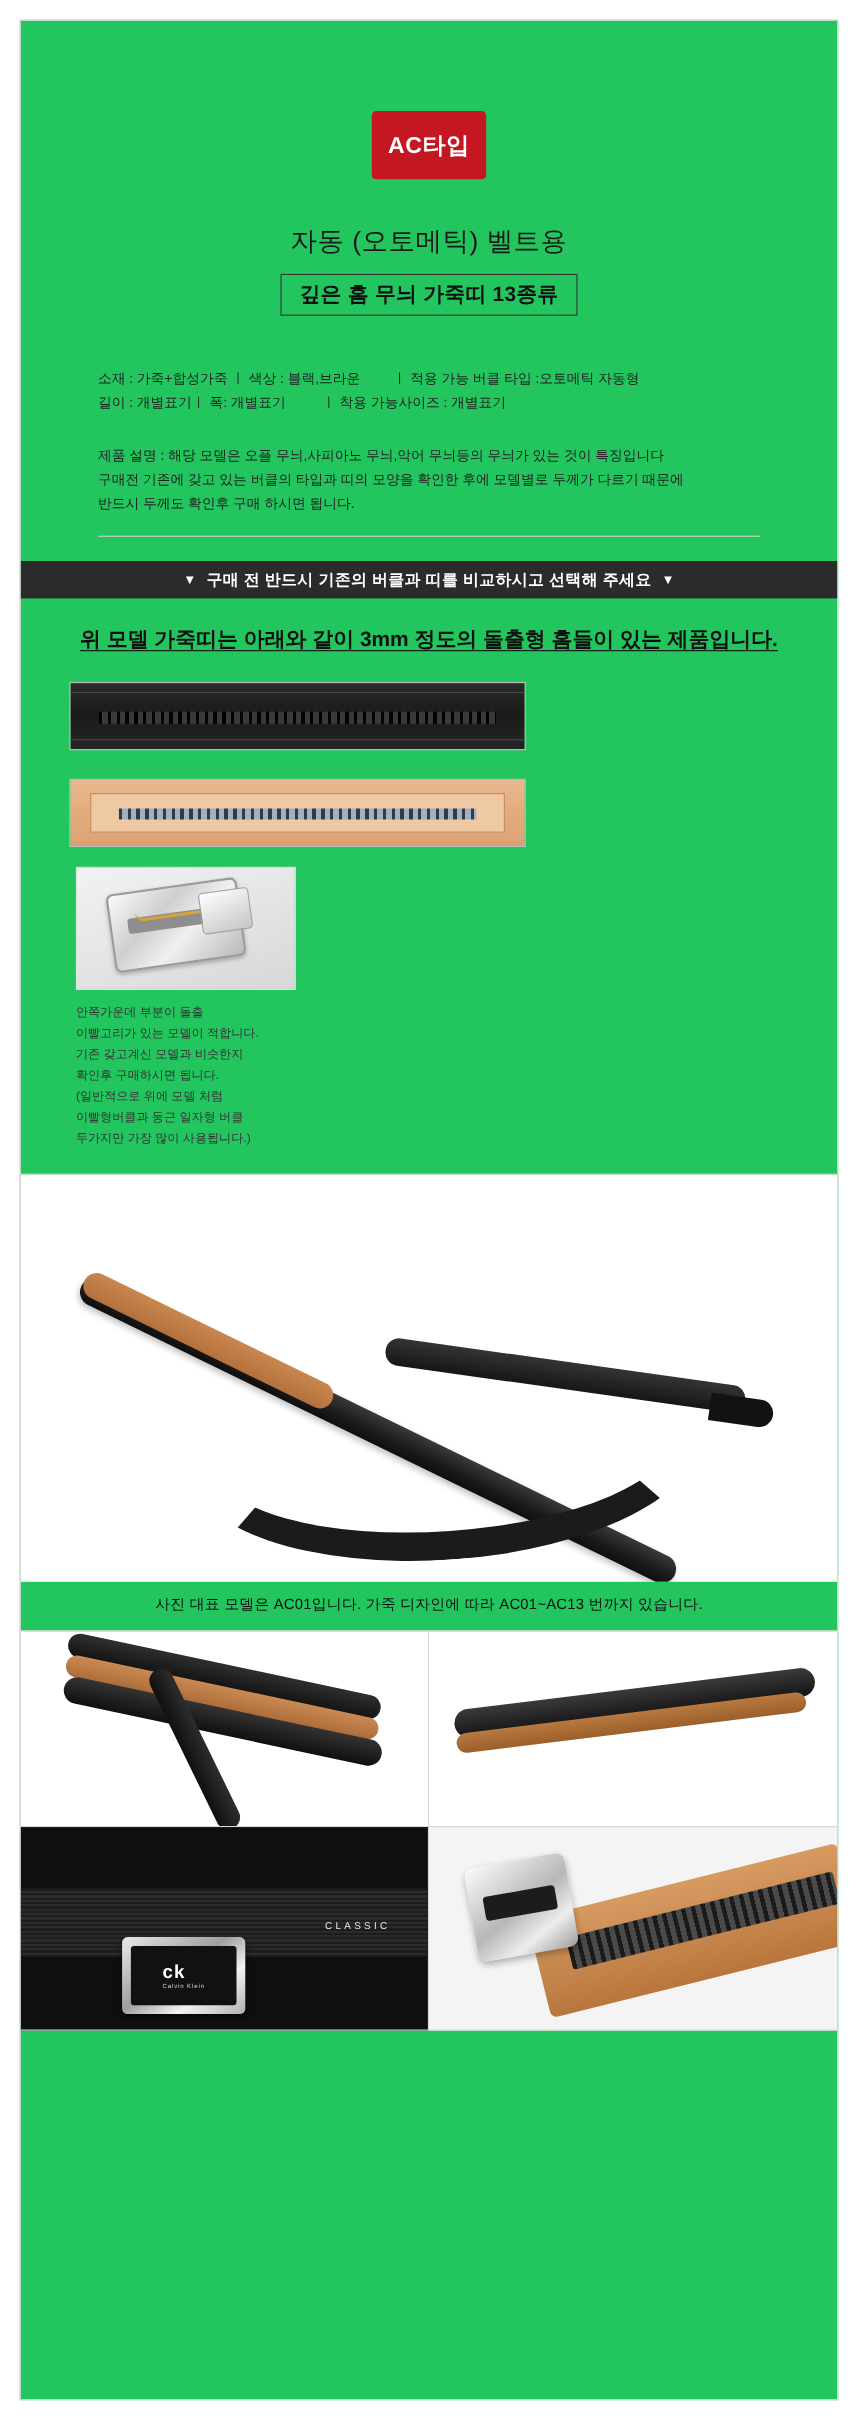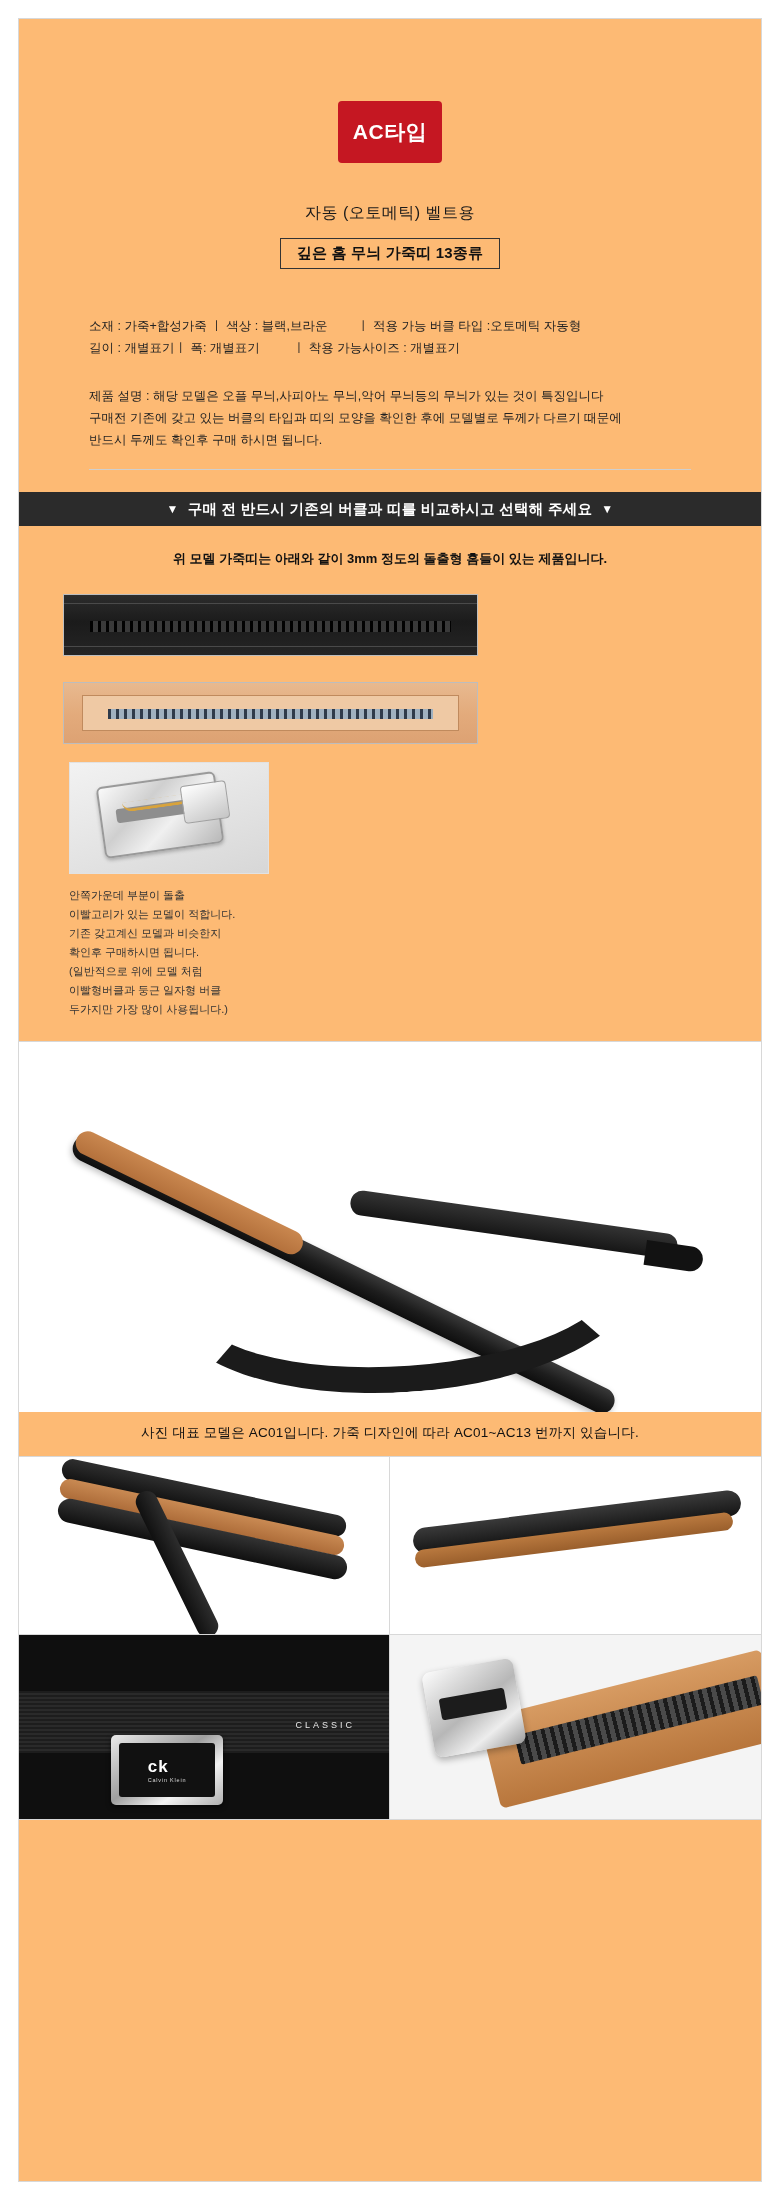--- a/index.html
+++ b/index.html
@@ -16,21 +16,21 @@
     width: 780px;
     height: 2200px;
     background: #ffffff;
     padding: 18px 18px;
   }
   .frame {
     position: relative;
     width: 744px;
     min-height: 2164px;
     border: 1px solid #d8d8d8;
-    background: #fdba74;
+    background: #22c55e;
   }
 
   
   .badge-wrap {
     margin-top: 82px;
     display: flex;
     justify-content: center;
   }
   .badge {
     width: 104px;
@@ -43,34 +43,34 @@
     justify-content: center;
     font-size: 21px;
     font-weight: bold;
     letter-spacing: 0.5px;
   }
 
   
   .main-title {
     margin-top: 40px;
     text-align: center;
-    font-size: 16px;
+    font-size: 24px;
     font-weight: normal;
     color: #1a1a1a;
     letter-spacing: 0.5px;
   }
   .sub-title-wrap {
     margin-top: 14px;
     display: flex;
     justify-content: center;
   }
   .sub-title {
     border: 1px solid #333;
     padding: 5px 16px;
-    font-size: 15px;
+    font-size: 19px;
     font-weight: bold;
     color: #111;
     letter-spacing: 0.2px;
   }
 
   
   .spec {
     margin: 46px 70px 0 70px;
     font-size: 12.5px;
     line-height: 22px;
@@ -102,23 +102,24 @@
     justify-content: center;
     font-size: 14.5px;
     font-weight: bold;
     letter-spacing: 0.3px;
   }
   .notice .tri { font-size: 12px; padding: 0 9px; }
 
   .notice-sub {
     margin-top: 24px;
     text-align: center;
-    font-size: 13px;
+    font-size: 19px;
     font-weight: bold;
     color: #111;
+    text-decoration: underline;
     text-underline-offset: 4px;
   }
 
   
   .compare {
     margin-top: 26px;
     display: flex;
     padding: 0 40px 0 44px;
     gap: 18px;
     flex-direction: column;

